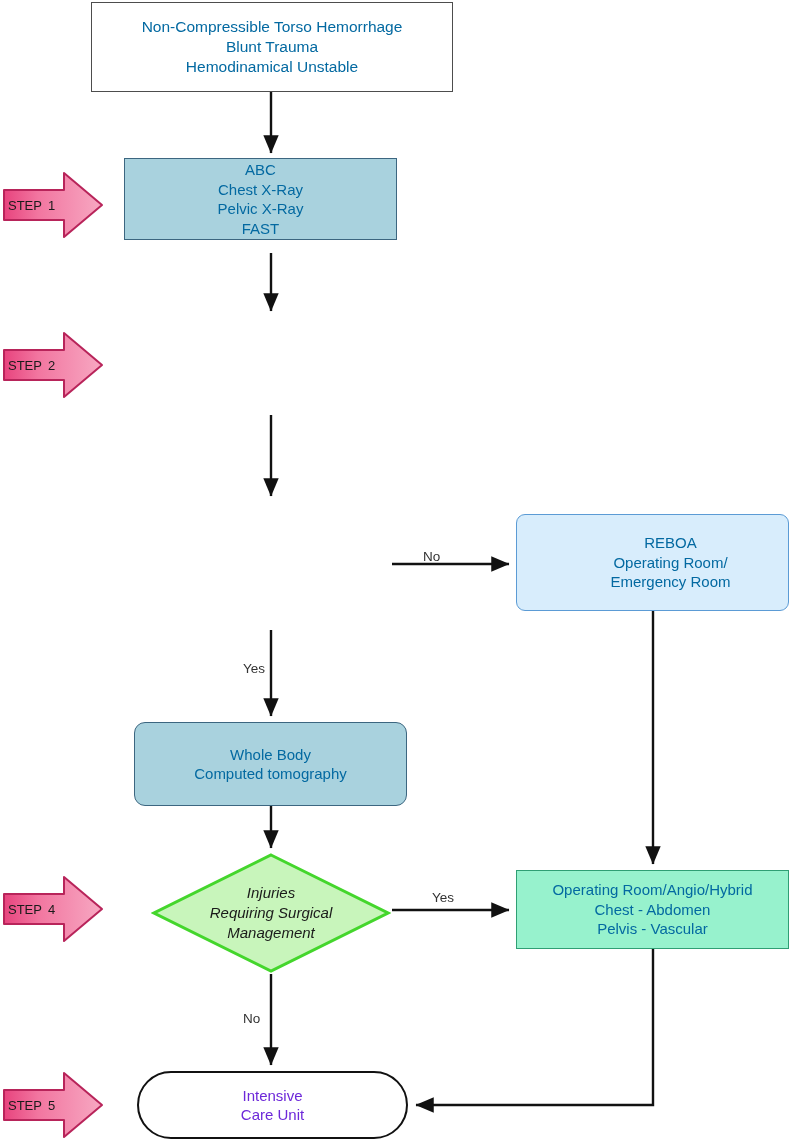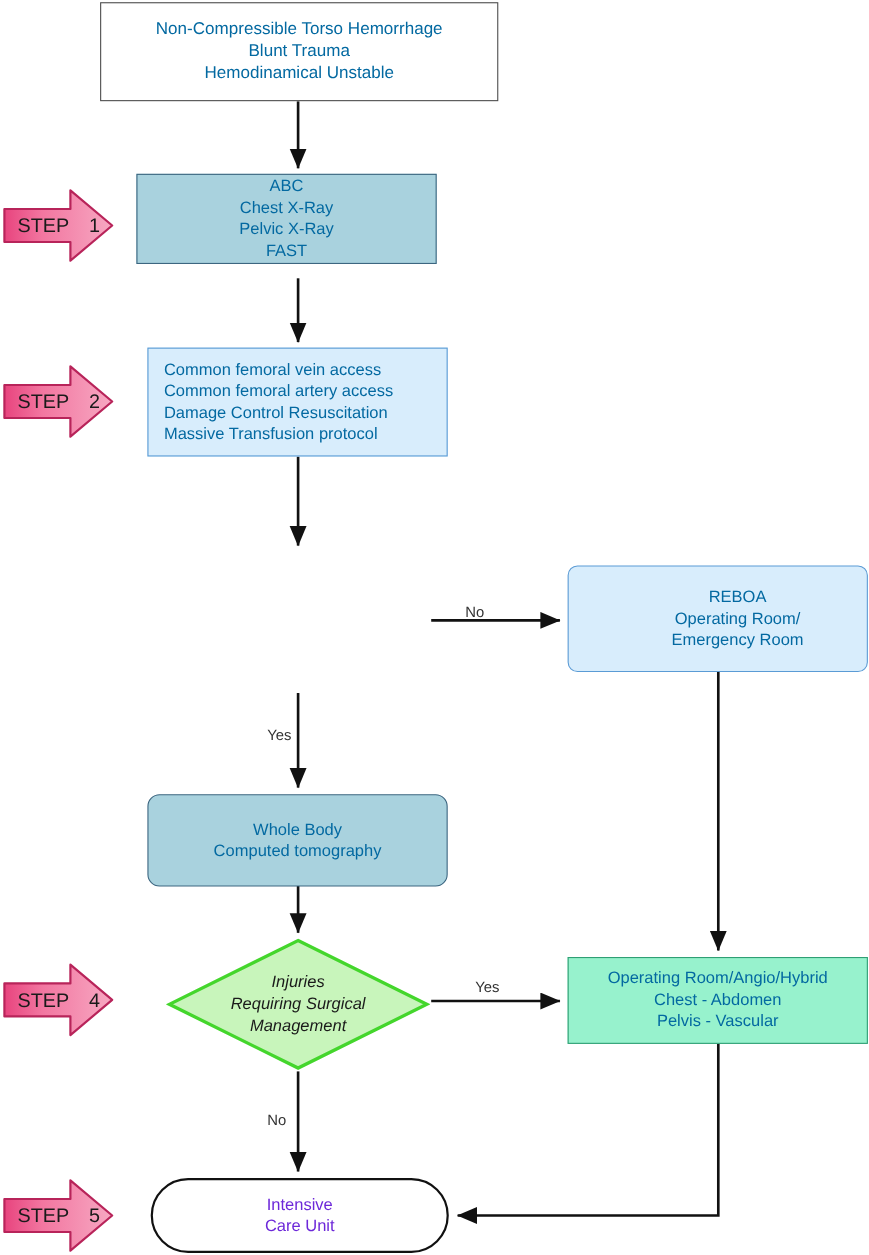--- a/index.html
+++ b/index.html
@@ -126,23 +126,23 @@
 
   
   .step-arrow {
     position: absolute;
     width: 103px; height: 72px;
     z-index: 5;
   }
   .step-arrow svg { position:absolute; left:0; top:0; display:block; }
   .step-text {
     position: absolute; left: 0; top: 0; right: 14px; bottom: 0;
-    display: flex; align-items: center; justify-content: flex-end;
-    gap: 18px;
-    font-size: 18px;
+    display: flex; align-items: center; justify-content: flex-start;
+    gap: 6px;
+    font-size: 13px;
     color: #1a1a1a;
     z-index: 2;
     padding-left: 6px;
   }
   .sa1 { left: 2px; top: 169px; }
   .sa2 { left: 2px; top: 329px; }
   .sa3 { left: 2px; top: 527px; }
   .sa4 { left: 2px; top: 873px; }
   .sa5 { left: 2px; top: 1069px; }
 </style>
@@ -181,24 +181,20 @@
 
   <div class="node n-start">Non-Compressible Torso Hemorrhage
 Blunt Trauma
 Hemodinamical Unstable</div>
 
   <div class="node n-step1">ABC
 Chest X-Ray
 Pelvic X-Ray
 FAST</div>
 
-  <div class="node n-step2">Common femoral vein access
-Common femoral artery access
-Damage Control Resuscitation
-Massive Transfusion protocol</div>
 
 
   <div class="node n-reboa">REBOA
 Operating Room/
 Emergency Room</div>
 
   <div class="node n-wbct">Whole Body
 Computed tomography</div>
 
   <div class="diamond-wrap d2">

